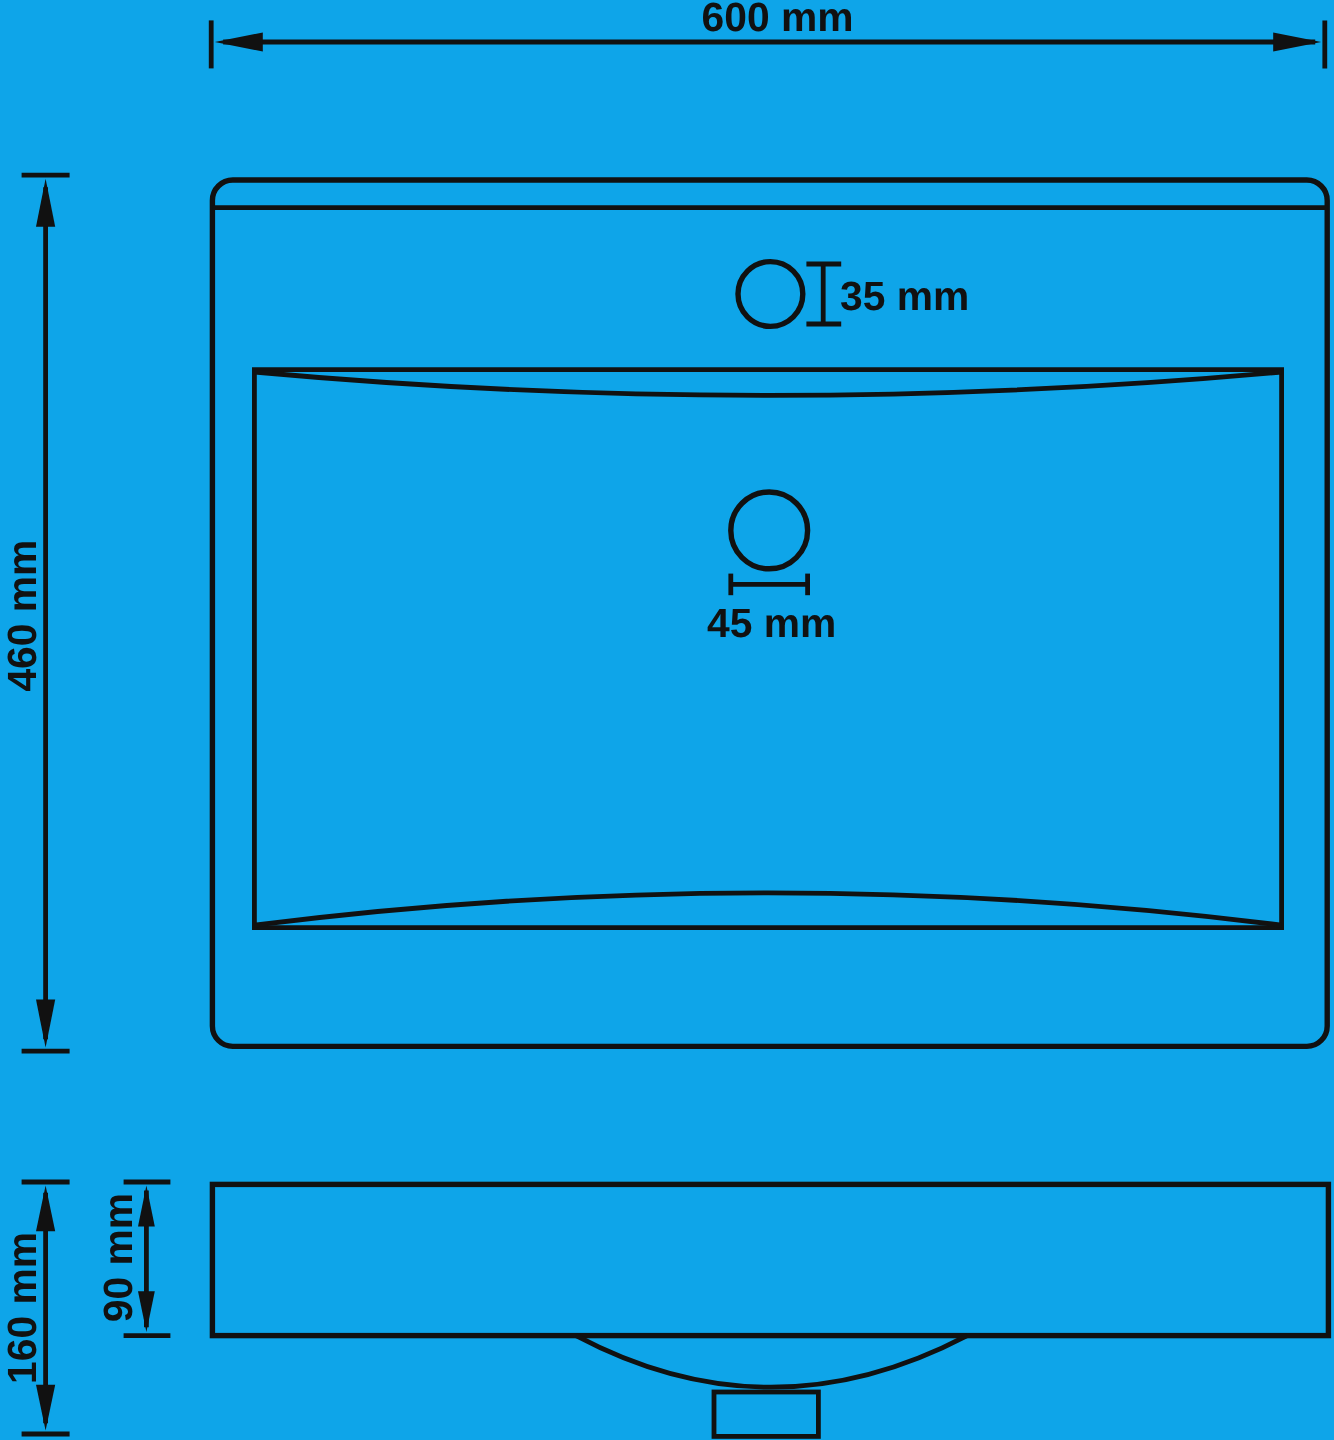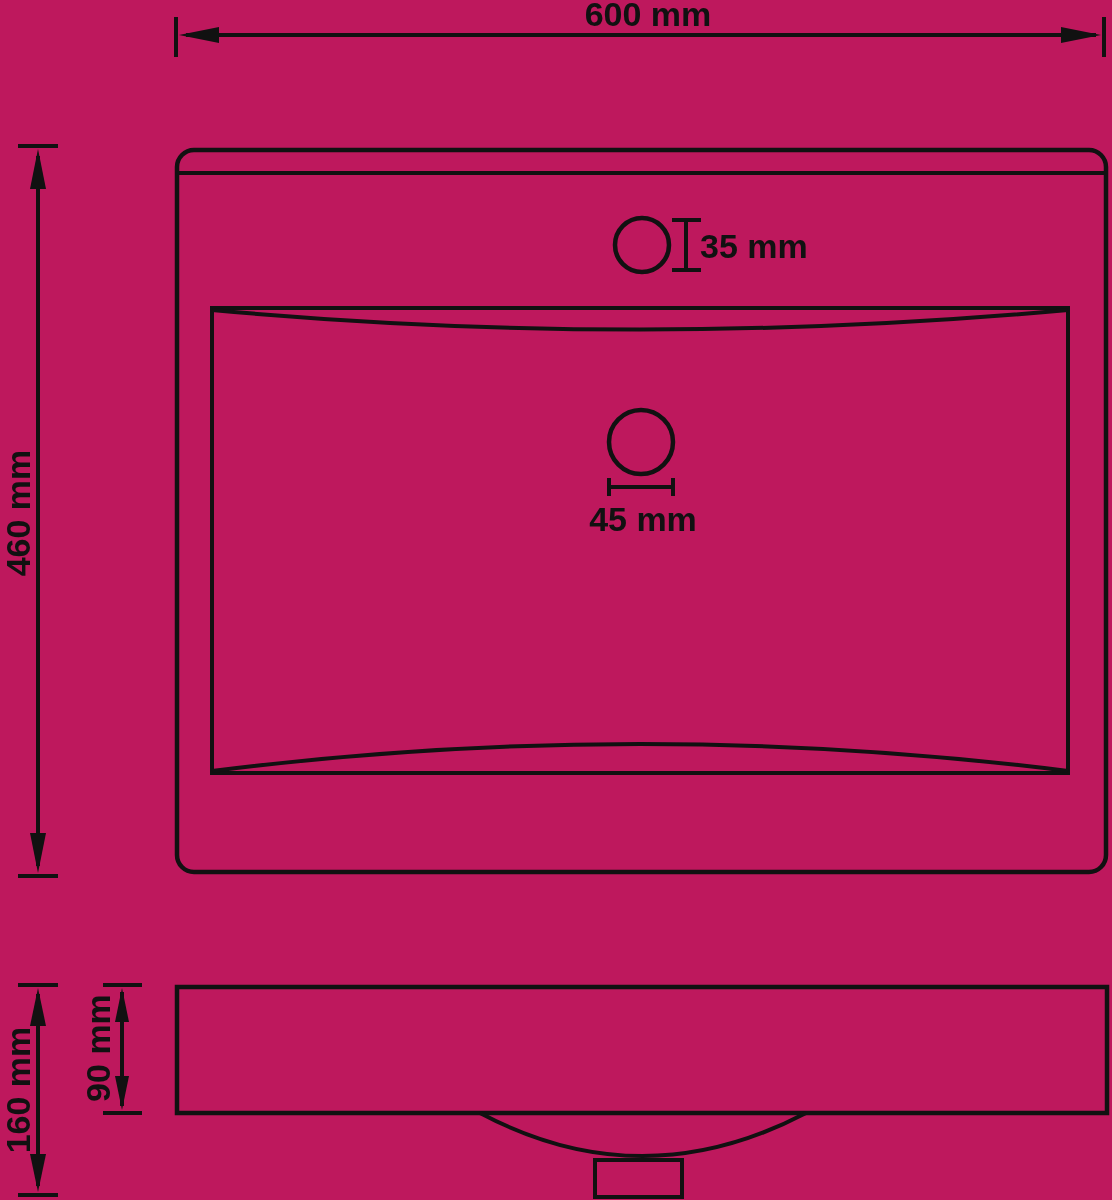--- a/index.html
+++ b/index.html
@@ -4,21 +4,21 @@
 <style>
   html, body {
     margin: 0;
     padding: 0;
     background: #ffffff;
   }
   .stage {
     position: relative;
     width: 1112px;
     height: 1200px;
-    background: #be185d;
+    background: #0ea5e9;
     overflow: hidden;
   }
   svg {
     display: block;
   }
   .dim-text {
     font-family: "Liberation Sans", "DejaVu Sans", sans-serif;
     font-weight: 700;
     font-size: 34px;
     fill: #111111;

